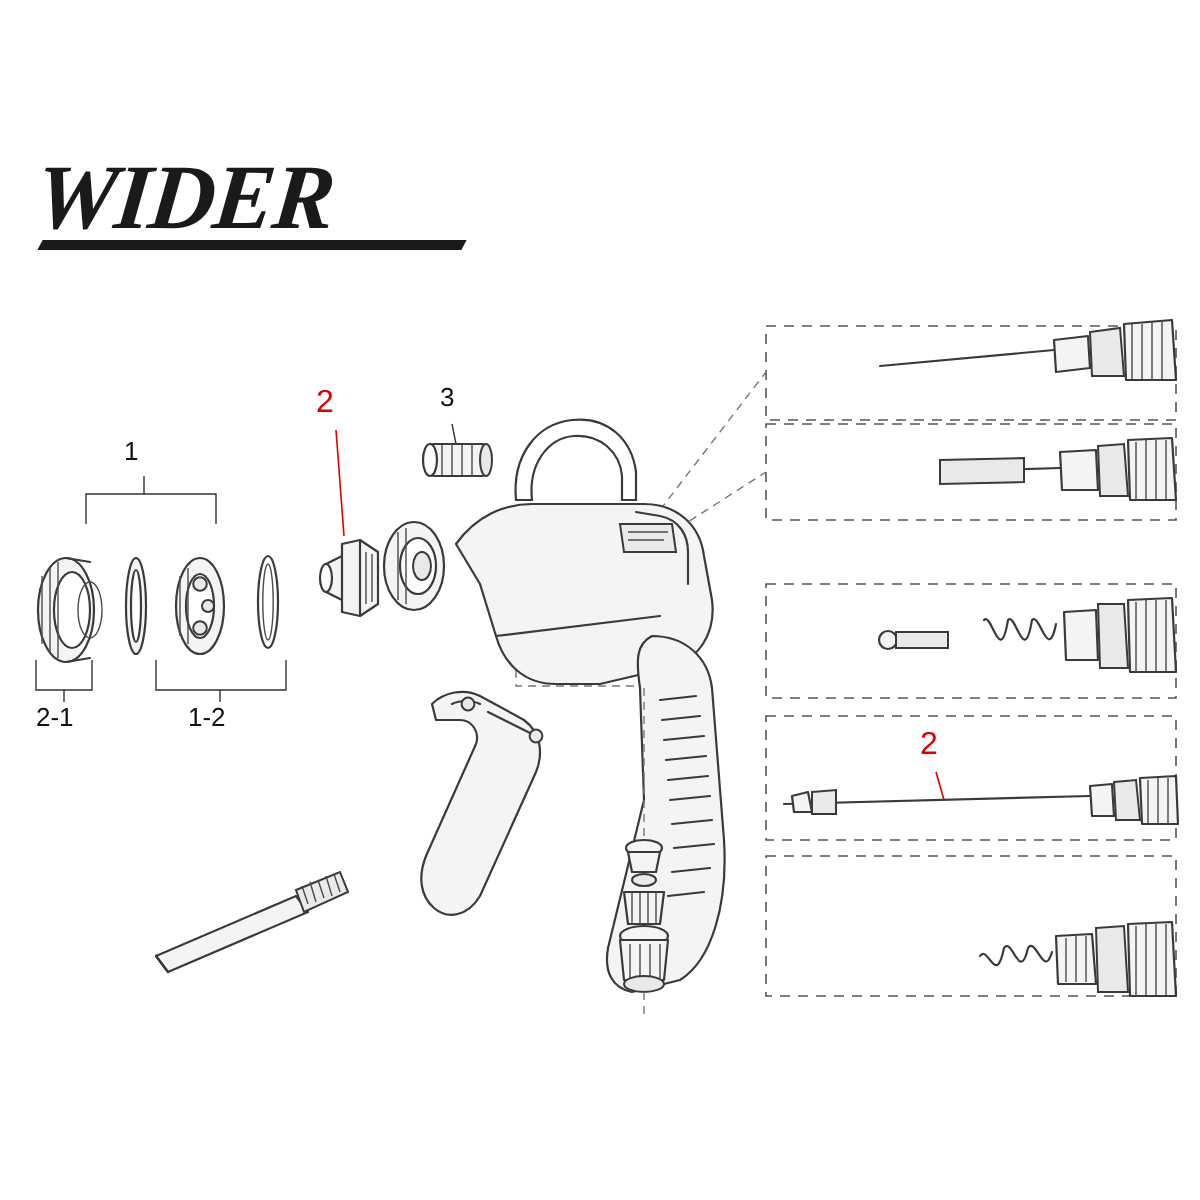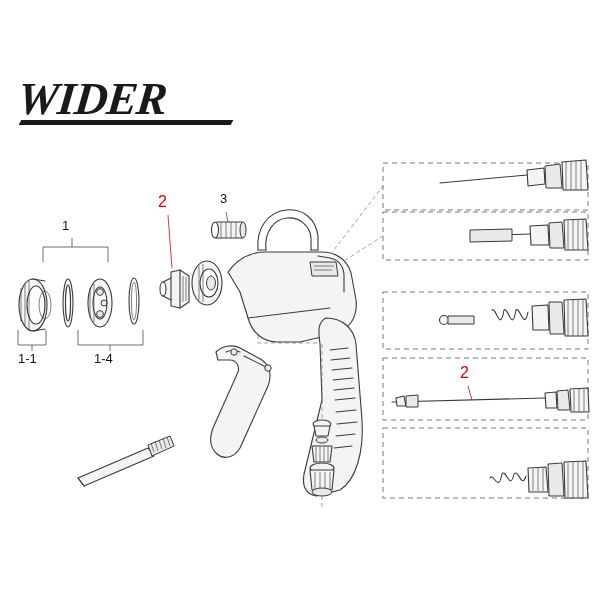--- a/index.html
+++ b/index.html
@@ -258,17 +258,17 @@
       <path class="lnT" d="M533,469 L533,491 M538,468 L538,491 M543,468 L543,491"></path>
       <path class="pf2" d="M548,464 L562,463 L564,496 L549,496 Z"></path>
       <path class="pf" d="M564,462 L586,461 L588,498 L565,498 Z"></path>
       <path class="lnT" d="M568,463 L568,498 M573,462 L573,498 M578,462 L578,498 M583,462 L583,498"></path>
     </g>
   </svg>
 
   <div class="callout" style="left:62px; top:218px;">1</div>
   <div class="callout red" style="left:158px; top:193px;">2</div>
   <div class="callout" style="left:220px; top:191px;">3</div>
-  <div class="callout" style="left:18px; top:351px;">1-1</div>
-  <div class="callout" style="left:94px; top:351px;">1-4</div>
+  <div class="callout" style="left:18px; top:351px;">2-1</div>
+  <div class="callout" style="left:94px; top:351px;">1-2</div>
   <div class="callout red" style="left:460px; top:364px;">2</div>
 
 </div>
 
 </body></html>

